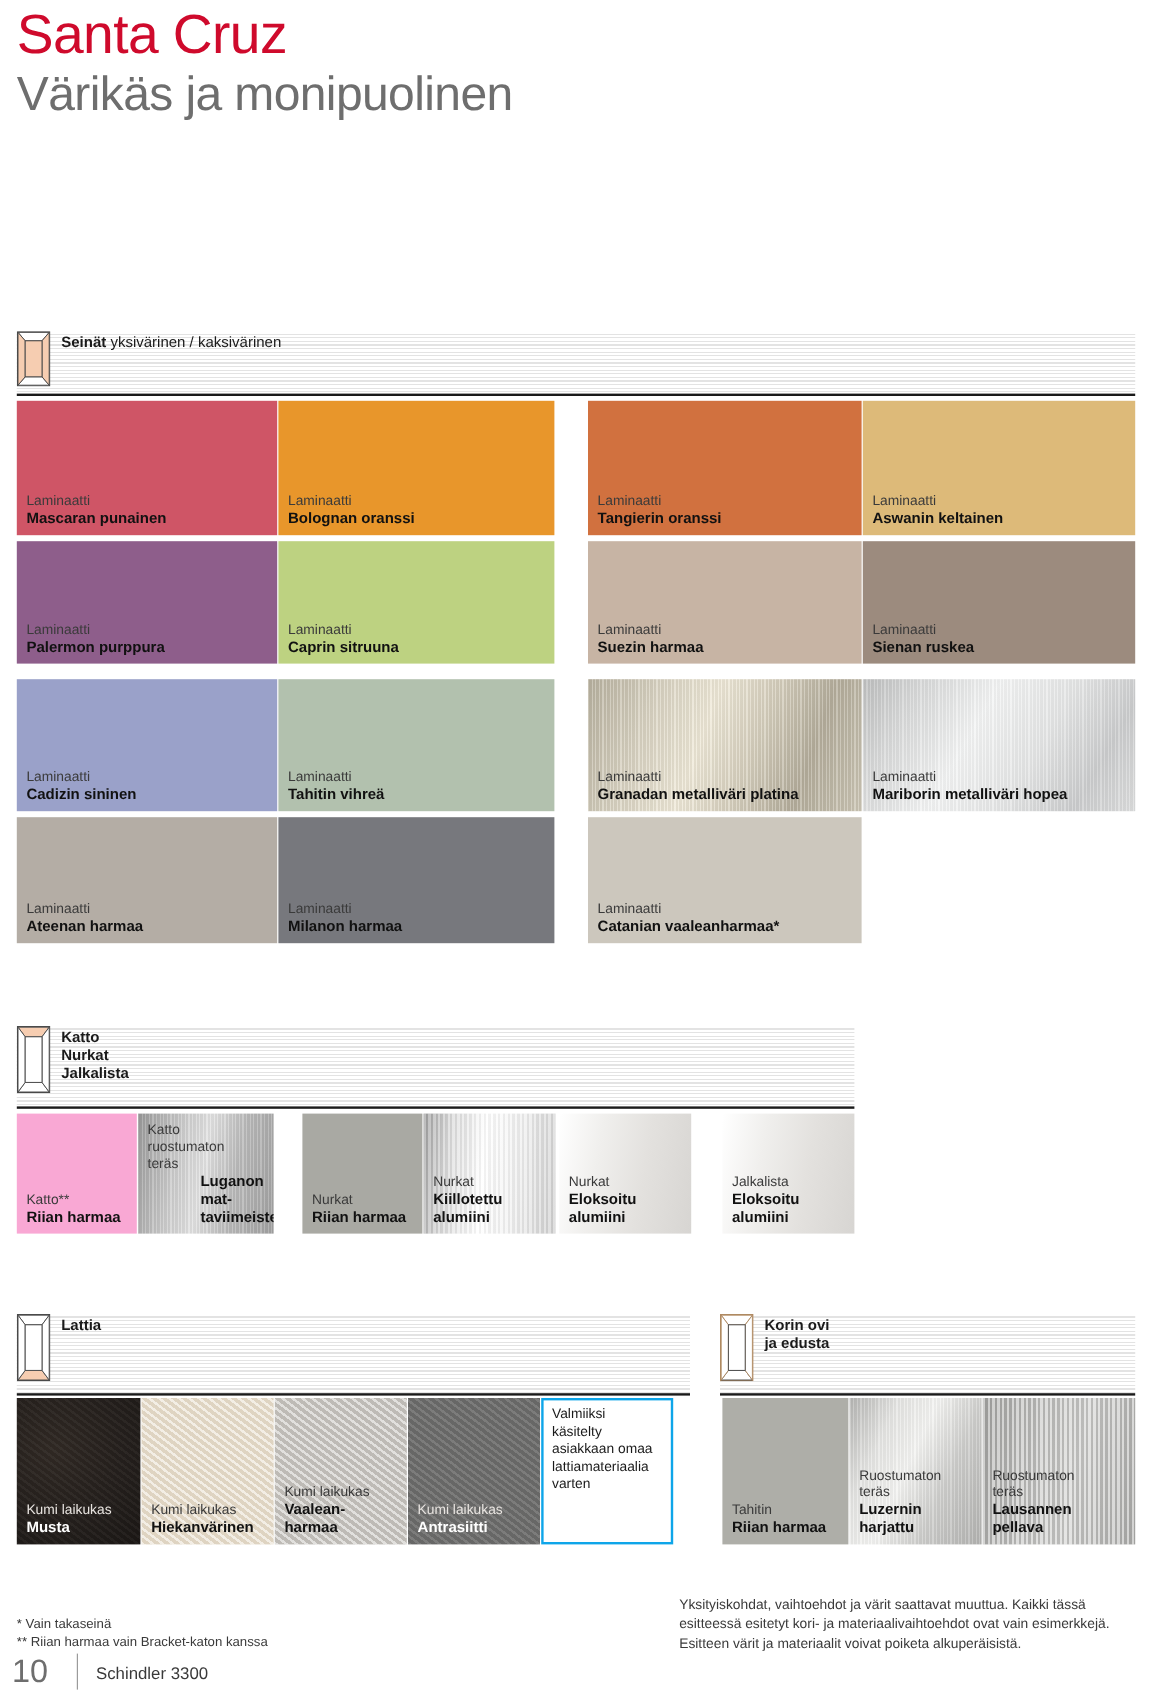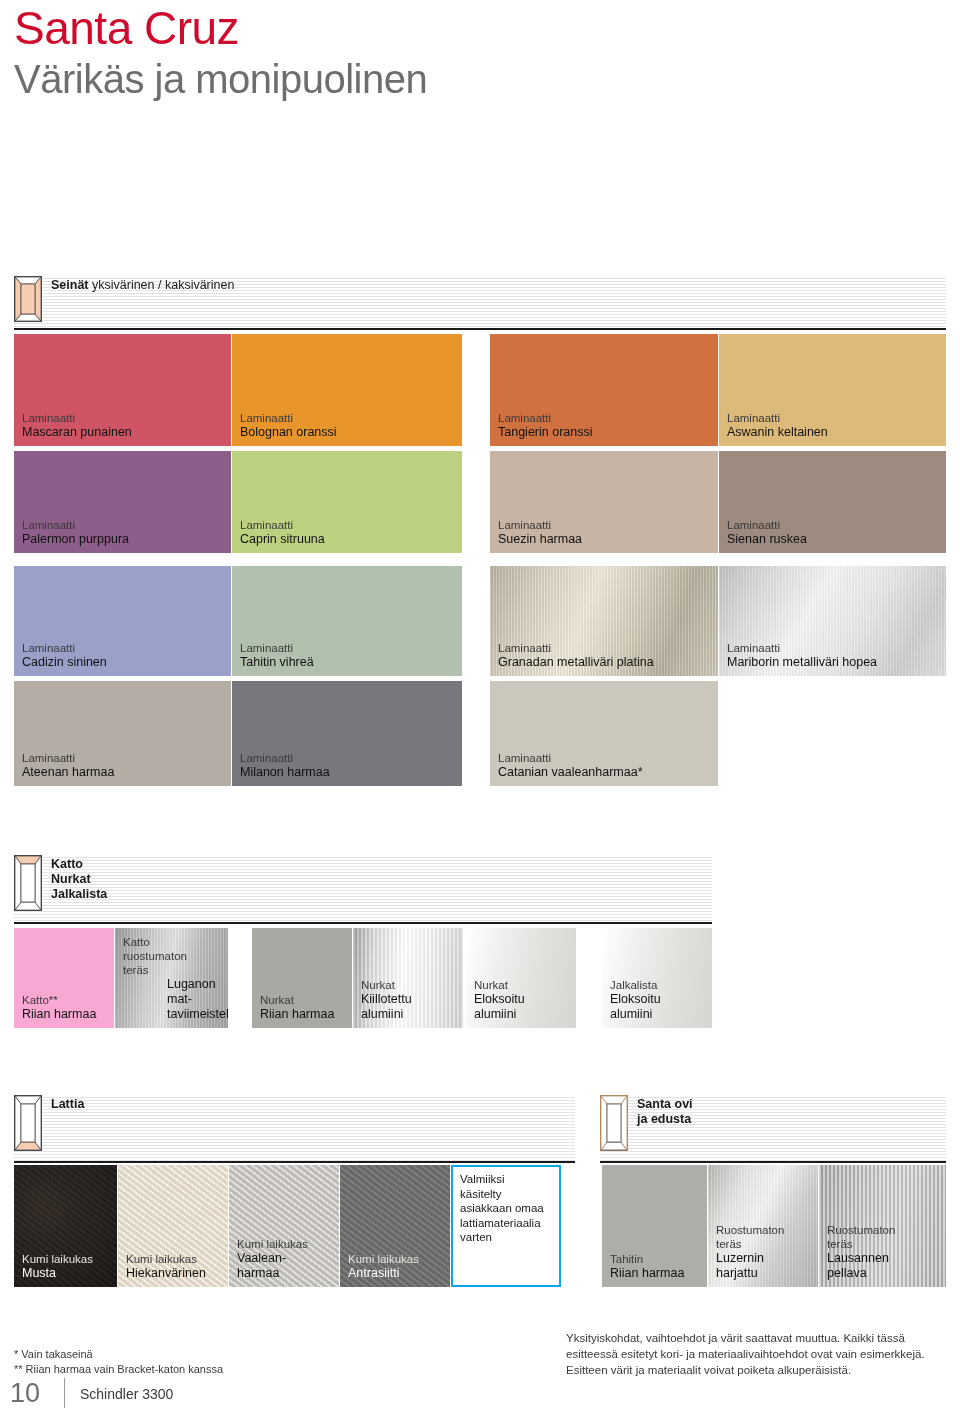--- a/index.html
+++ b/index.html
@@ -51,21 +51,21 @@
     position: absolute;
     overflow: hidden;
   }
   .swatch .cap {
     position: absolute; left: 8px; bottom: 6px; right: 4px;
   }
   .swatch .cap .kind {
     font-size: 11.5px; line-height: 14px; font-weight: 400; color: #3a3a3a;
   }
   .swatch .cap .name {
-    font-size: 12.5px; line-height: 15px; font-weight: normal; color: #111111;
+    font-size: 12.5px; line-height: 15px; font-weight: bold; color: #111111;
   }
   .swatch.dark .cap .kind { color: #e8e4e0; }
   .swatch.dark .cap .name { color: #ffffff; }
   .swatch.boxed { border: 2px solid #0ea5e9; background: #ffffff; }
   .swatch.boxed .cap {
     position: absolute; left: 7px; top: 5px; bottom: auto;
     font-size: 11.5px; line-height: 14.5px; color: #1a1a1a;
   }
 
   
@@ -314,21 +314,21 @@
         <svg width="28" height="56" viewBox="0 0 28 56">
           <rect x="0.5" y="0.5" width="27" height="55" fill="#ffffff" stroke="#b08a62" stroke-width="1"></rect>
           <polygon points="1,1 27,1 21,9 7,9" fill="#ffffff" stroke="#b08a62" stroke-width="0.8"></polygon>
           <polygon points="1,55 27,55 21,47 7,47" fill="#ffffff" stroke="#4a4a4a" stroke-width="0.8"></polygon>
           <polygon points="1,1 7,9 7,47 1,55" fill="#ffffff" stroke="#b08a62" stroke-width="0.8"></polygon>
           <polygon points="27,1 21,9 21,47 27,55" fill="#ffffff" stroke="#b08a62" stroke-width="0.8"></polygon>
           <rect x="7" y="9" width="14" height="38" fill="#ffffff" stroke="#4a4a4a" stroke-width="0.8"></rect>
         </svg>
       </span>
       <span class="sec-label">
-        <b>Santa ovi</b><br>
+        <b>Korin ovi</b><br>
         <b>ja edusta</b>
       </span>
     </div>
   </div>
 
   <div class="swatch dark" style="left:14px; top:1165px; width:103px; height:122px;
               background:
                 repeating-linear-gradient(37deg, rgba(255,255,255,0.035) 0px, rgba(255,255,255,0.035) 2px, rgba(0,0,0,0.05) 2px, rgba(0,0,0,0.05) 5px),
                 radial-gradient(circle at 30% 35%, #312a25 0%, #241f1c 60%, #1b1715 100%);">
     <div class="cap">

